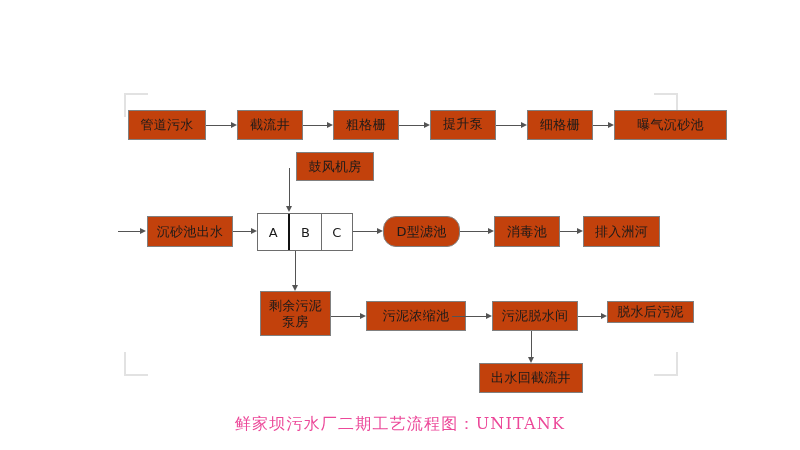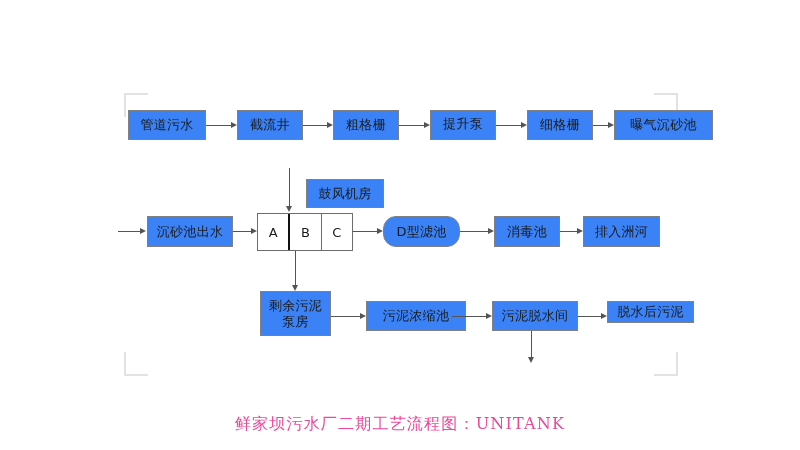--- a/index.html
+++ b/index.html
@@ -34,21 +34,21 @@
   .corner-tl { border-top-width: 2px; border-left-width: 2px; }
   .corner-tr { border-top-width: 2px; border-right-width: 2px; }
   .corner-bl { border-bottom-width: 2px; border-left-width: 2px; }
   .corner-br { border-bottom-width: 2px; border-right-width: 2px; }
 
   
   .node {
     position: absolute;
     box-sizing: border-box;
     border: 1px solid #808080;
-    background: #3b82f6;
+    background: #c2410c;
     color: #1a1a1a;
     display: flex;
     align-items: center;
     justify-content: center;
     text-align: center;
     font-size: 13px;
     line-height: 1.22;
     letter-spacing: 0.3px;
     white-space: pre-line;
     font-family: "DejaVu Sans", "Liberation Sans", sans-serif;
@@ -120,38 +120,38 @@
   <div class="corner-mark corner-tl" style="left:124px; top:93px;"></div>
   <div class="corner-mark corner-tr" style="left:654px; top:93px;"></div>
   <div class="corner-mark corner-bl" style="left:124px; top:352px;"></div>
   <div class="corner-mark corner-br" style="left:654px; top:352px;"></div>
 
   <div class="node" style="left:128px; top:110px; width:78px;  height:30px;">管道污水</div>
   <div class="node" style="left:237px; top:110px; width:66px;  height:30px;">截流井</div>
   <div class="node" style="left:333px; top:110px; width:66px;  height:30px;">粗格栅</div>
   <div class="node" style="left:430px; top:110px; width:66px;  height:30px;font-family:Liberation Mono, monospace;">提升泵</div>
   <div class="node" style="left:527px; top:110px; width:66px;  height:30px;">细格栅</div>
-  <div class="node" style="left:614px; top:110px; width:99px;  height:30px;">曝气沉砂池</div>
+  <div class="node" style="left:614px; top:110px; width:113px;  height:30px;">曝气沉砂池</div>
 
   <div class="conn conn-h" style="left:206px; top:125px; width:25px;"></div>
   <div class="arrowhead arrow-right" style="left:231px; top:121.5px;"></div>
 
   <div class="conn conn-h" style="left:303px; top:125px; width:24px;"></div>
   <div class="arrowhead arrow-right" style="left:327px; top:121.5px;"></div>
 
   <div class="conn conn-h" style="left:399px; top:125px; width:25px;"></div>
   <div class="arrowhead arrow-right" style="left:424px; top:121.5px;"></div>
 
   <div class="conn conn-h" style="left:496px; top:125px; width:25px;"></div>
   <div class="arrowhead arrow-right" style="left:521px; top:121.5px;"></div>
 
   <div class="conn conn-h" style="left:593px; top:125px; width:15px;"></div>
   <div class="arrowhead arrow-right" style="left:608px; top:121.5px;"></div>
 
-  <div class="node" style="left:296px; top:179px; width:78px; height:29px;margin-left:10px;">鼓风机房</div>
+  <div class="node" style="left:296px; top:152px; width:78px; height:29px;">鼓风机房</div>
   <div class="conn conn-v" style="left:289px; top:168px; height:38px;"></div>
   <div class="arrowhead arrow-down" style="left:285.5px; top:206px;"></div>
 
   <div class="conn conn-h" style="left:118px; top:231px; width:22px;"></div>
   <div class="arrowhead arrow-right" style="left:140px; top:227.5px;"></div>
 
   <div class="node" style="left:147px; top:216px; width:86px; height:31px;">沉砂池出水</div>
 
   <div class="conn conn-h" style="left:233px; top:231px; width:18px;"></div>
   <div class="arrowhead arrow-right" style="left:251px; top:227.5px;"></div>
@@ -194,16 +194,17 @@
   <div class="node" style="left:492px; top:301px; width:86px; height:30px;">污泥脱水间</div>
 
   <div class="conn conn-h" style="left:578px; top:316px; width:23px;"></div>
   <div class="arrowhead arrow-right" style="left:601px; top:312.5px;"></div>
 
   <div class="node" style="left:607px; top:301px; width:87px; height:22px;">脱水后污泥</div>
 
   <div class="conn conn-v" style="left:531px; top:331px; height:26px;"></div>
   <div class="arrowhead arrow-down" style="left:527.5px; top:357px;"></div>
 
+  <div class="node" style="left:479px; top:363px; width:104px; height:30px;">出水回截流井</div>
 
   <div class="caption" style="top:414px;">鲜家坝污水厂二期工艺流程图：UNITANK</div>
 
 </div>
 
 </body></html>

